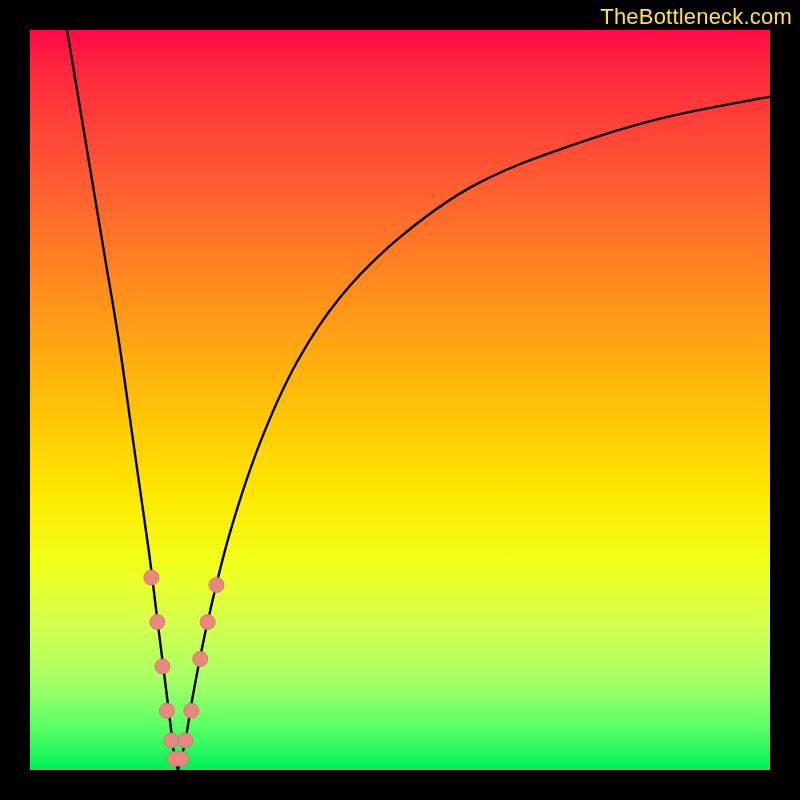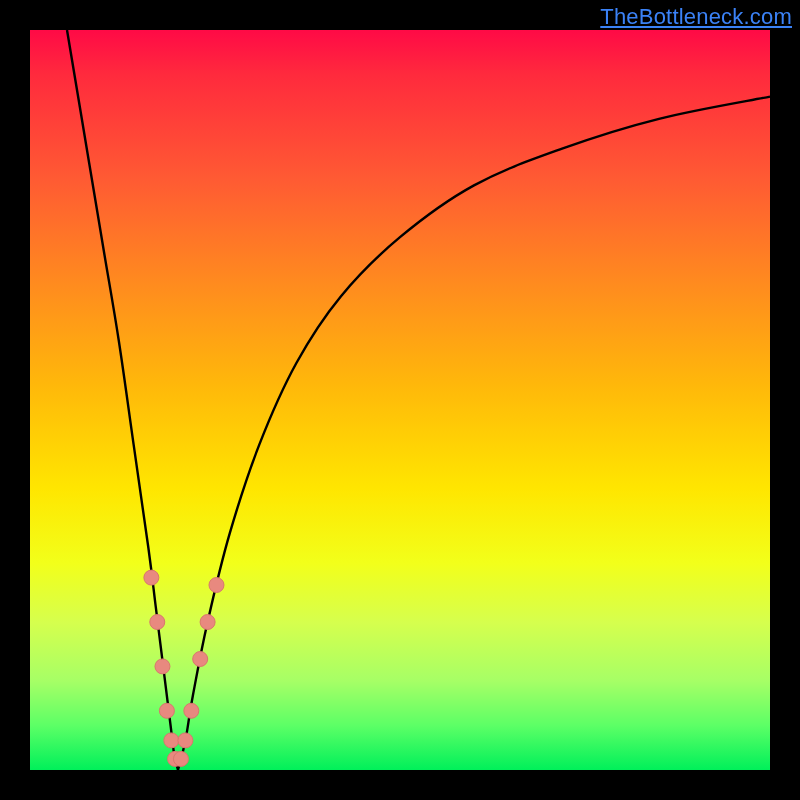--- a/index.html
+++ b/index.html
@@ -36,26 +36,25 @@
       #d6ff4d 80%,
       #a6ff66 88%,
       #5cff66 94%,
       #00f05a 100%
     );
   }
   .watermark {
     position: absolute;
     top: 4px;
     right: 8px;
-    color: #3b82f6;
+    color: #fde047;
     font-size: 22px;
     font-weight: 500;
     letter-spacing: 0.2px;
     user-select: none;
-    text-decoration: underline;
   }
   svg.curve {
     position: absolute;
     left: 0;
     top: 0;
     width: 740px;
     height: 740px;
     overflow: visible;
   }
 </style>

